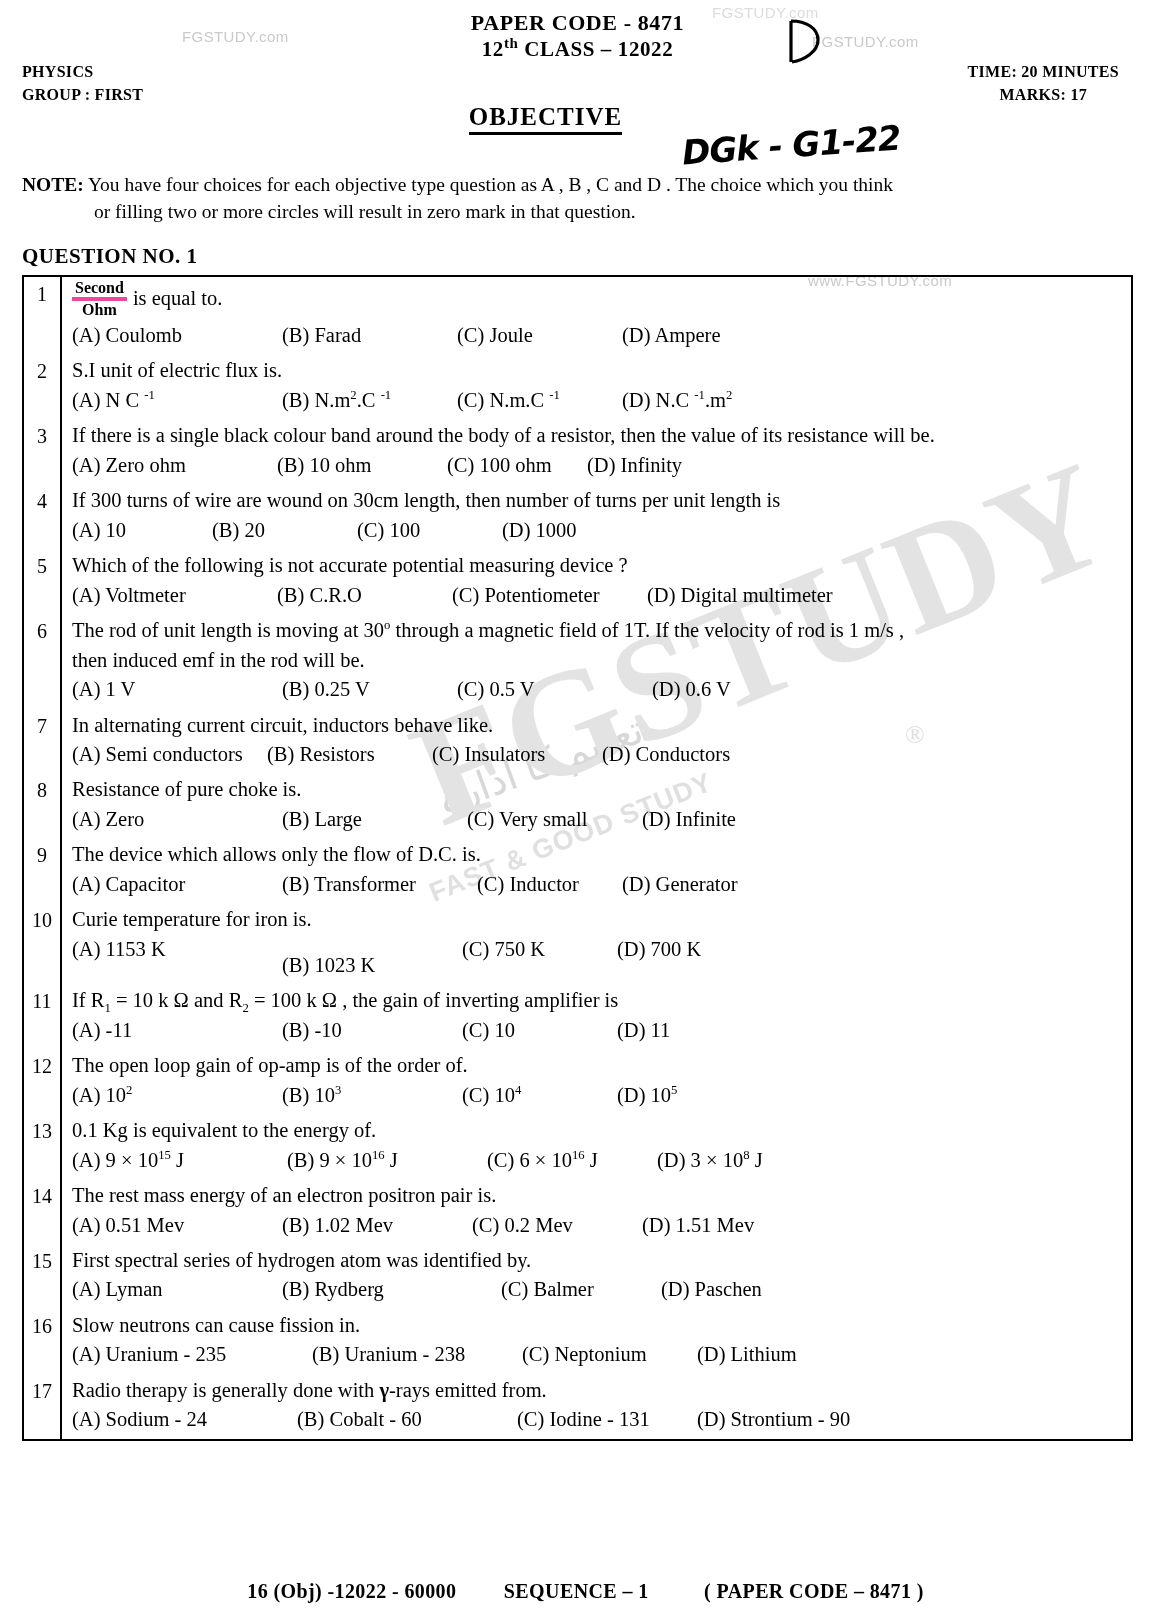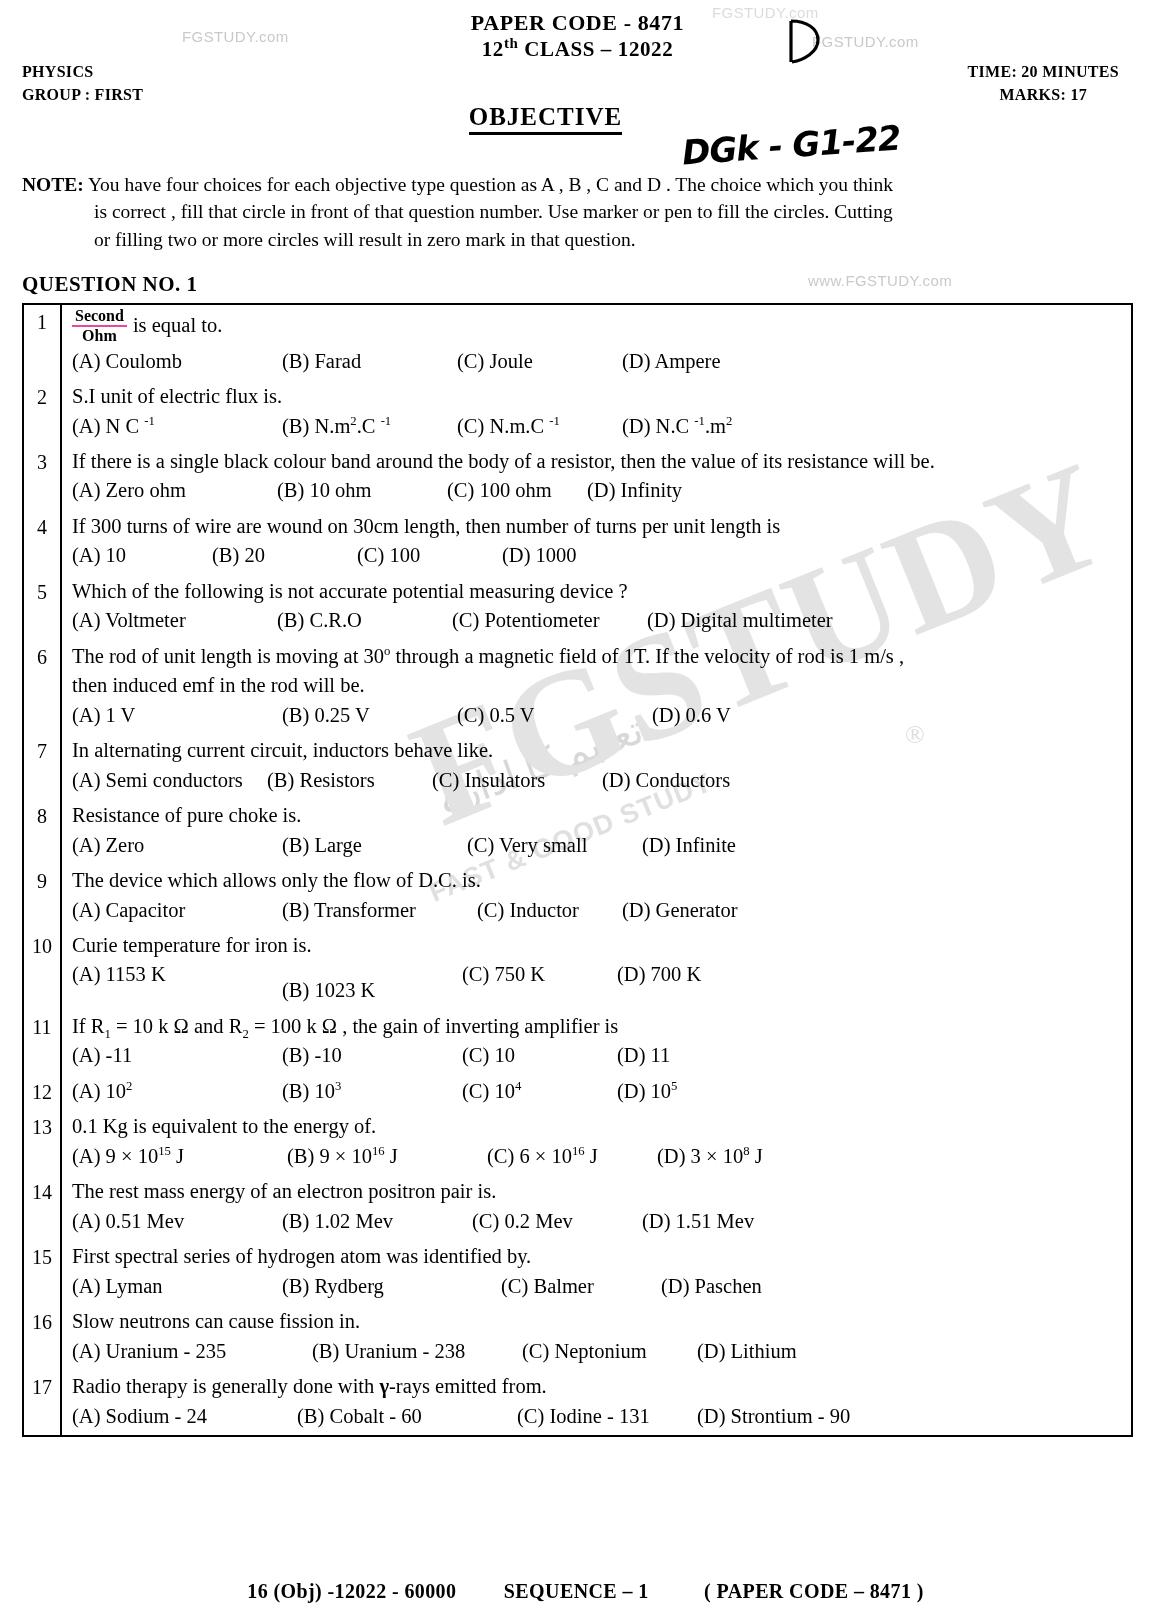--- a/index.html
+++ b/index.html
@@ -200,21 +200,21 @@
     display: inline-block;
     vertical-align: middle;
     text-align: center;
     font-size: 16px;
     font-weight: bold;
     line-height: 1.12;
     margin-right: 6px;
     position: relative;
     top: -1px;
   }
-  .frac .num { border-bottom: 2px solid #ec4899; padding: 0 3px; display: block; text-align: center; }
+  .frac .num { border-bottom: 4px solid #ec4899; padding: 0 3px; display: block; text-align: center; }
   .frac .den { padding: 0 3px; display: block; }
 
   
   .footer {
     position: absolute;
     left: 16px; right: 0;
     bottom: 18px;
     text-align: center;
     font-size: 20px;
     font-weight: bold;
@@ -262,21 +262,20 @@
   <div class="objective-wrap">
     <span class="objective">OBJECTIVE</span>
     <span class="handwrite">DGk - G1-22</span>
   </div>
 
   <div class="note">
     <div class="l1">
       <b>NOTE:</b>
       <span>You have four choices for each objective type question as A , B , C and D . The choice which you think</span>
     </div>
-    <div class="l2">is correct , fill that circle in front of that question number. Use marker or pen to fill the circles. Cutting</div>
     <div class="l3">or filling two or more circles will result in zero mark in that question.</div>
   </div>
 
   <div class="qno-title">QUESTION NO. 1</div>
 
   <div class="qtable" id="qtable">
       <div class="qrow">
         <div class="qnum">1</div>
         <div class="qbody">
           <div class="qstem"><span class="frac"><span class="num">Second</span><span class="den">Ohm</span></span><span>is equal to.</span></div>
@@ -405,20 +404,21 @@
             <span class="opt" style="min-width: 210px;"><span>(A)</span> <span>-11</span></span>
             <span class="opt" style="min-width: 180px;"><span>(B)</span> <span>-10</span></span>
             <span class="opt" style="min-width: 155px;"><span>(C)</span> <span>10</span></span>
             <span class="opt"><span>(D)</span> <span>11</span></span>
           </div>
         </div>
       </div>
       <div class="qrow">
         <div class="qnum">12</div>
         <div class="qbody">
+          <div class="qstem">The open loop gain of op-amp is of the order of.</div>
           <div class="opts">
             <span class="opt" style="min-width: 210px;"><span>(A)</span> <span>10<sup>2</sup></span></span>
             <span class="opt" style="min-width: 180px;"><span>(B)</span> <span>10<sup>3</sup></span></span>
             <span class="opt" style="min-width: 155px;"><span>(C)</span> <span>10<sup>4</sup></span></span>
             <span class="opt"><span>(D)</span> <span>10<sup>5</sup></span></span>
           </div>
         </div>
       </div>
       <div class="qrow">
         <div class="qnum">13</div>

